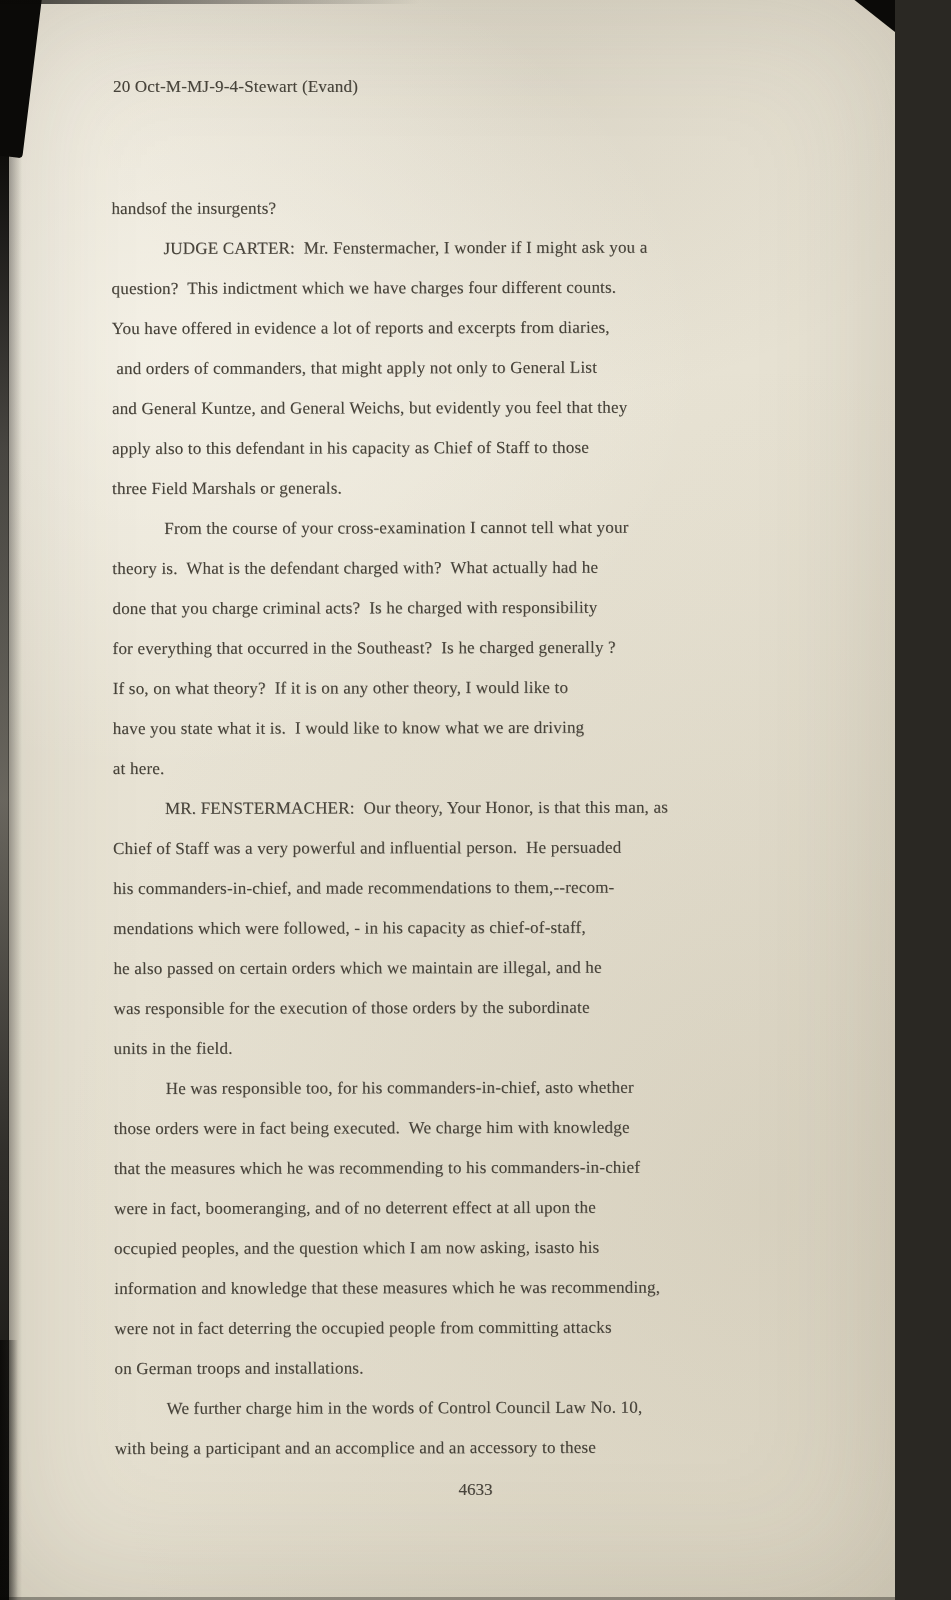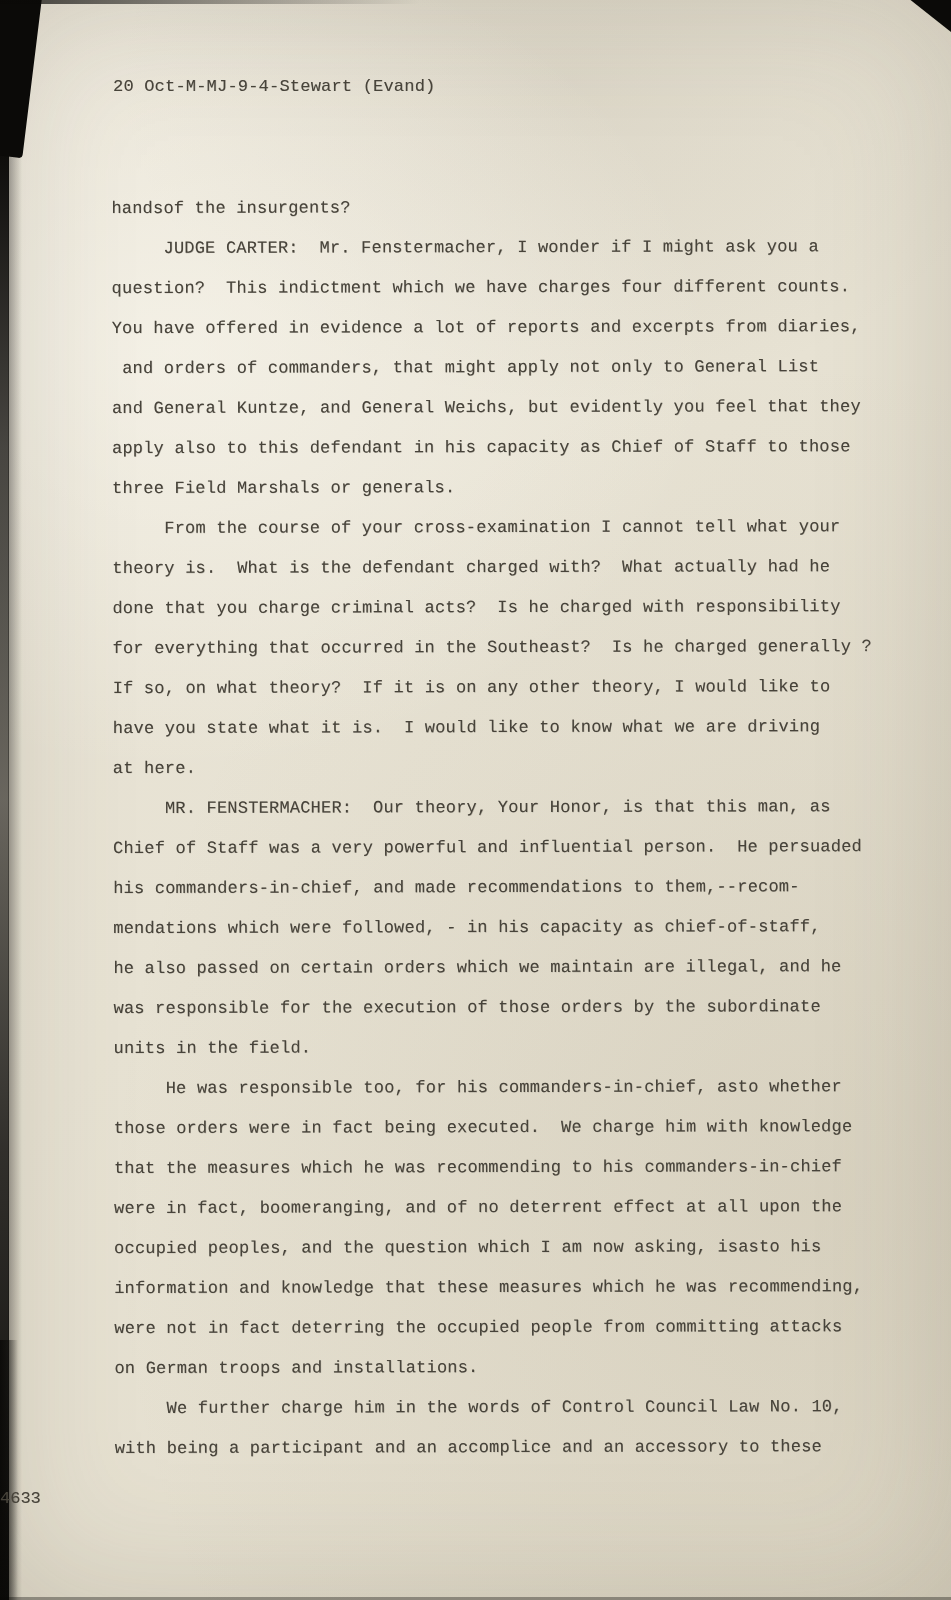--- a/index.html
+++ b/index.html
@@ -2,32 +2,33 @@
 <html><head>
 <meta charset="utf-8">
 <style>
   html, body {
     margin: 0;
     padding: 0;
     background: #2a2823;
   }
   .page {
     position: relative;
-    width: 951px;
+    width: 878px;
     height: 1600px;
     overflow: hidden;
     background-color: #e8e3d5;
     background-image:
       radial-gradient(900px 700px at 18% 22%, rgba(252,250,242,0.55), rgba(252,250,242,0) 60%),
       radial-gradient(1000px 1200px at 85% 75%, rgba(140,128,100,0.14), rgba(140,128,100,0) 70%),
       radial-gradient(700px 500px at 60% 5%, rgba(120,110,88,0.10), rgba(120,110,88,0) 65%),
       linear-gradient(135deg, #eae5d8 0%, #e7e2d3 45%, #e2dccb 100%);
     box-shadow: inset 0 0 140px rgba(88,78,58,0.20);
-    font-family: Liberation Mono, monospace;
+    font-family: Liberation Serif, serif;
     color: #47433a;
+    padding-left: 17px;
   }
   
   .scan-left {
     position: absolute; left: 0; top: 0; width: 9px; height: 1600px;
     background: linear-gradient(to bottom,
       #0c0b09 0%, #0c0b09 9%,
       rgba(12,11,9,0.72) 28%,
       rgba(12,11,9,0.55) 50%,
       rgba(12,11,9,0.82) 72%,
       #0c0b09 100%);
@@ -68,24 +69,23 @@
   .doc-body {
     position: absolute; top: 188px; left: 113px; width: 800px;
     font-size: 17px; line-height: 40px;
     letter-spacing: 0.2px;
     transform: rotate(-0.15deg);
     text-shadow: 0.4px 0.3px 0 rgba(71,67,58,0.35);
   }
   .doc-body .indent { padding-left: 52px; }
   .page-number {
     position: absolute; top: 1476px; left: 0; width: 951px;
-    text-align: left;
+    text-align: center;
     font-size: 17px; line-height: 28px;
     text-shadow: 0.4px 0.3px 0 rgba(71,67,58,0.35);
-    margin-top: 9px;
   }
 </style>
 </head>
 <body>
 
 <div class="page" style="color: rgb(71, 67, 58);">
 
   <div class="scan-left"></div>
   <div class="scan-left-feather"></div>
   <div class="scan-tl"></div>

